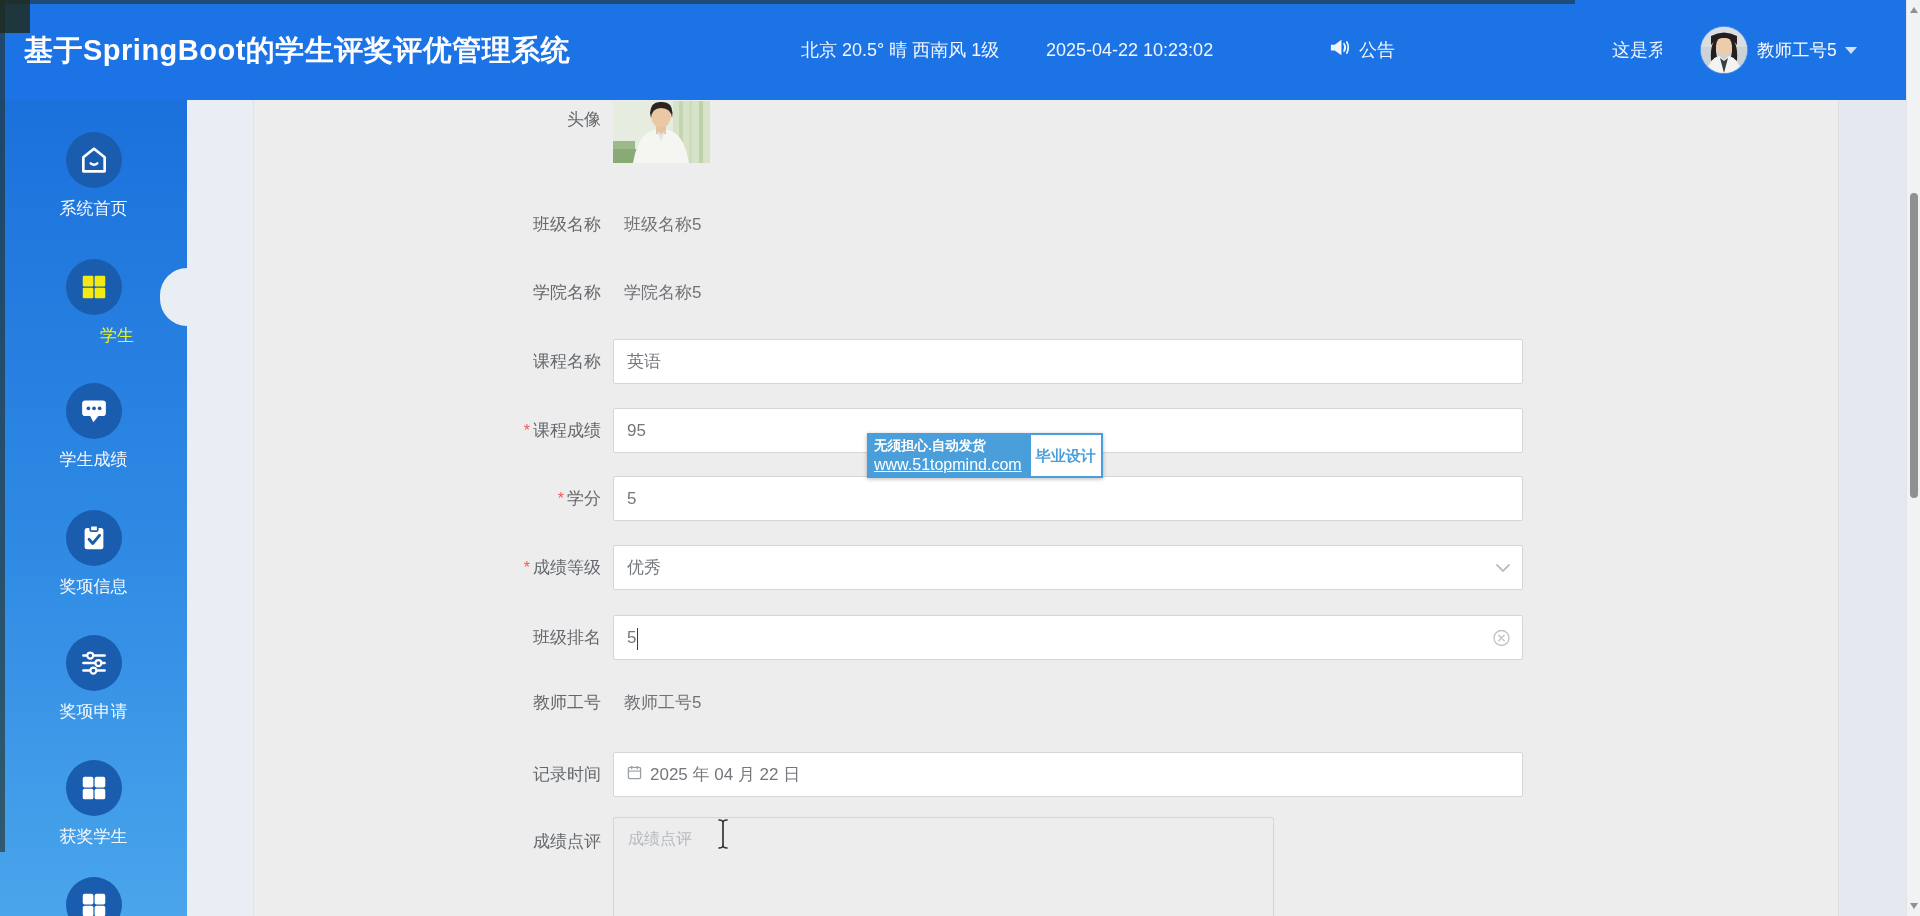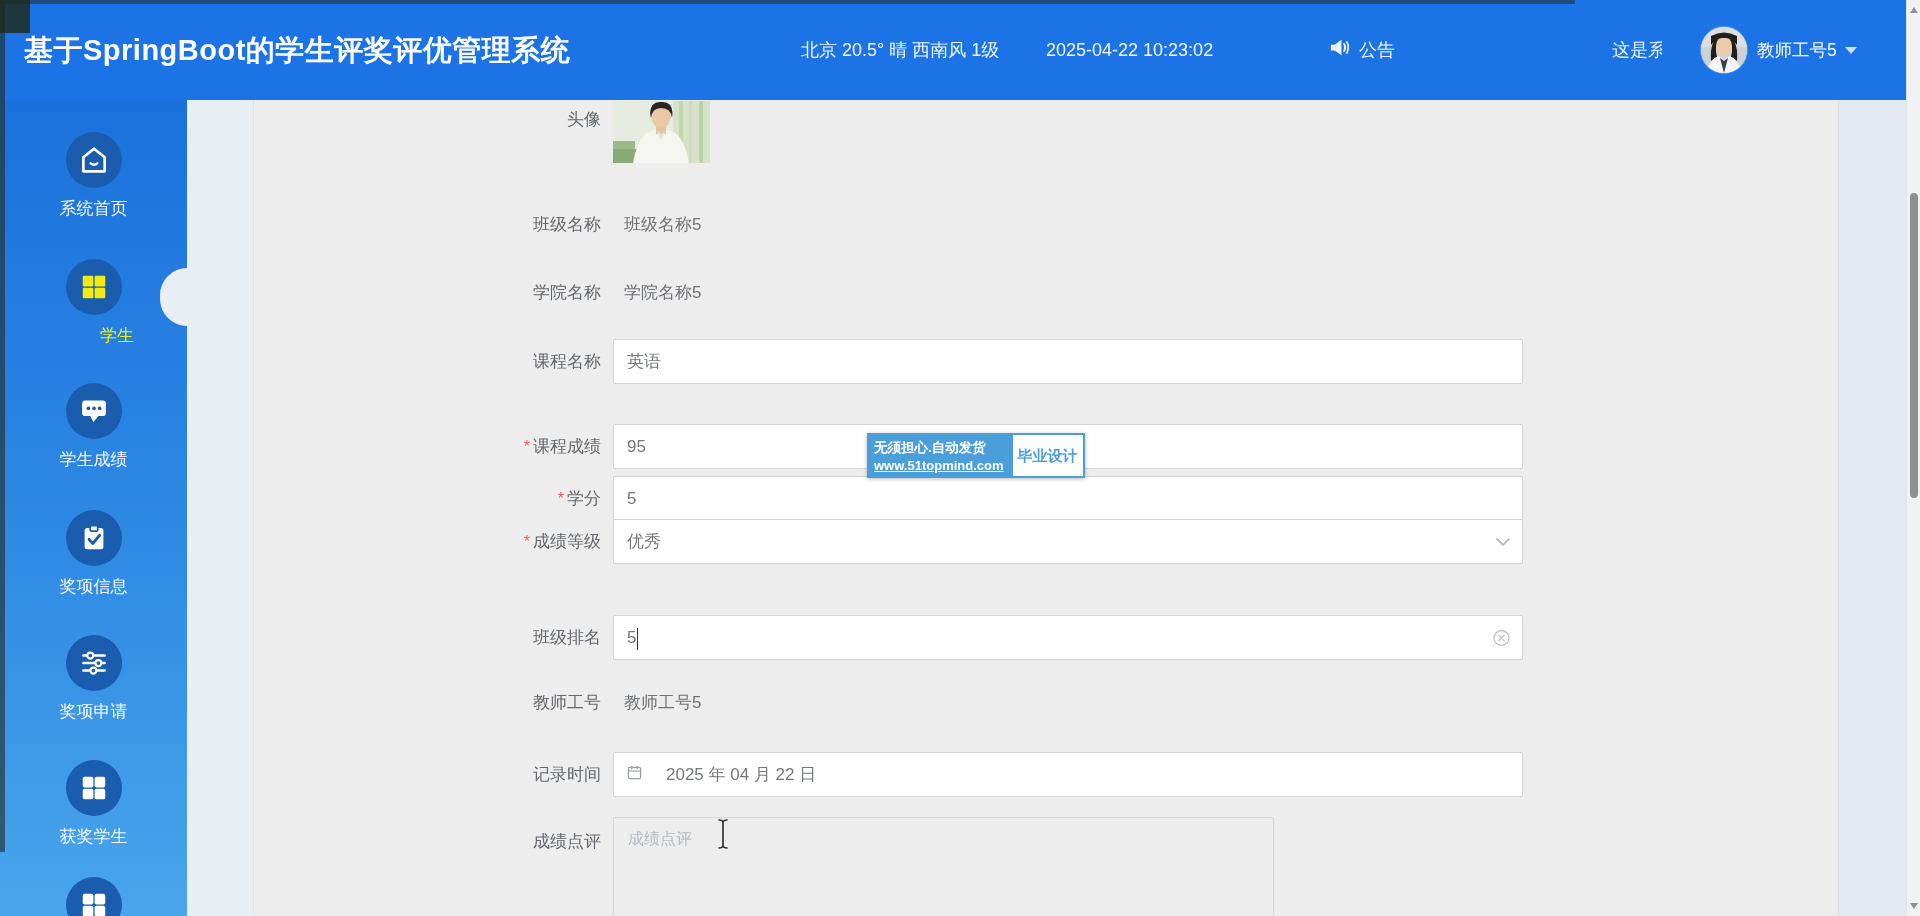--- a/index.html
+++ b/index.html
@@ -40,26 +40,26 @@
   .flabel{position:absolute;left:0;top:0;width:347px;text-align:right;padding-right:12px;font-size:17px;color:#65696d;white-space:nowrap;}
   .req{color:#f05a5a;margin-right:3px;font-size:16px;}
   .fctrl{position:absolute;left:359px;top:0;}
   .ftext{font-size:17px;color:#6f7276;padding-left:11px;}
   .finput{width:910px;height:45px;box-sizing:border-box;background:#ffffff;border:1px solid #d6d6d6;border-radius:2px;line-height:43px;padding:0 13px;font-size:17px;color:#74777b;position:relative;}
   .ftextarea{width:661px;height:210px;box-sizing:border-box;background:#ededed;border:1px solid #d6d6d6;border-radius:2px;position:relative;}
   .placeholder{position:absolute;left:14px;top:11px;font-size:16px;color:#b6bac0;}
   .txtcaret{display:inline-block;width:1px;height:22px;background:#3a3a3a;vertical-align:middle;margin-left:1px;}
   .ctrl-icon-right{position:absolute;right:12px;top:50%;transform:translateY(-50%);display:flex;align-items:center;}
   .photo{position:absolute;left:359px;top:1px;width:97px;height:62px;overflow:hidden;background:#e2e9db;}
-  .date-wrap{display:flex;align-items:center;gap:24px;height:43px;}
+  .date-wrap{display:flex;align-items:center;gap:8px;height:43px;}
   
   .watermark{position:absolute;left:867px;top:433px;height:45px;display:flex;box-shadow:0 1px 4px rgba(0,0,0,.28);z-index:30;}
   .wm-left{background:#4a9fda;color:#fff;padding:3px 7px;display:flex;flex-direction:column;justify-content:center;gap:1px;}
   .wm-l1{font-size:13.5px;font-weight:bold;white-space:nowrap;}
-  .wm-l2{font-size:13px;font-weight:bold;text-decoration:underline;white-space:nowrap;}
+  .wm-l2{font-size:16px;font-weight:normal;text-decoration:underline;white-space:nowrap;}
   .wm-badge{background:#fff;color:#4a9fda;border:2px solid #4a9fda;box-sizing:border-box;font-size:15px;font-weight:bold;padding:1px 5px;display:flex;align-items:center;justify-content:center;line-height:1.2;}
   
   .ibeam{position:absolute;left:716px;top:818px;z-index:40;}
   .artifact{position:absolute;background:#1f2b20;pointer-events:none;}
   .art-top{left:0;top:0;width:1575px;height:4px;opacity:.55;}
   .art-left{left:0;top:0;width:5px;height:852px;opacity:.6;}
   .art-corner{left:0;top:0;width:30px;height:33px;opacity:.85;}
 </style>
 </head>
 <body>
@@ -221,35 +221,35 @@
     <div class="fctrl ftext" style="line-height:26px">学院名称5</div>
   </div>
 
   <div class="frow" style="top:239px;height:45px">
     <div class="flabel" style="line-height:45px">课程名称</div>
     <div class="fctrl finput">
       <span>英语</span>
     </div>
   </div>
 
-  <div class="frow" style="top:324px;height:54px">
+  <div class="frow" style="top:308px;height:54px">
     <div class="flabel" style="line-height:45px"><span class="req">*</span><span>课程成绩</span></div>
     <div class="fctrl finput">
       <span>95</span>
     </div>
   </div>
 
   <div class="frow" style="top:376px;height:45px">
     <div class="flabel" style="line-height:45px"><span class="req">*</span><span>学分</span></div>
     <div class="fctrl finput">
       <span>5</span>
     </div>
   </div>
 
-  <div class="frow" style="top:419px;height:38px">
+  <div class="frow" style="top:445px;height:38px">
     <div class="flabel" style="line-height:45px"><span class="req">*</span><span>成绩等级</span></div>
     <div class="fctrl finput">
       <span>优秀</span>
       <span class="ctrl-icon-right">
         <svg width="14" height="9" viewBox="0 0 14 9">
             <polyline points="1,1.5 7,7.5 13,1.5" fill="none" stroke="#b9bdc4" stroke-width="1.8" stroke-linecap="round"></polyline>
           </svg>
       </span>
     </div>
   </div>

